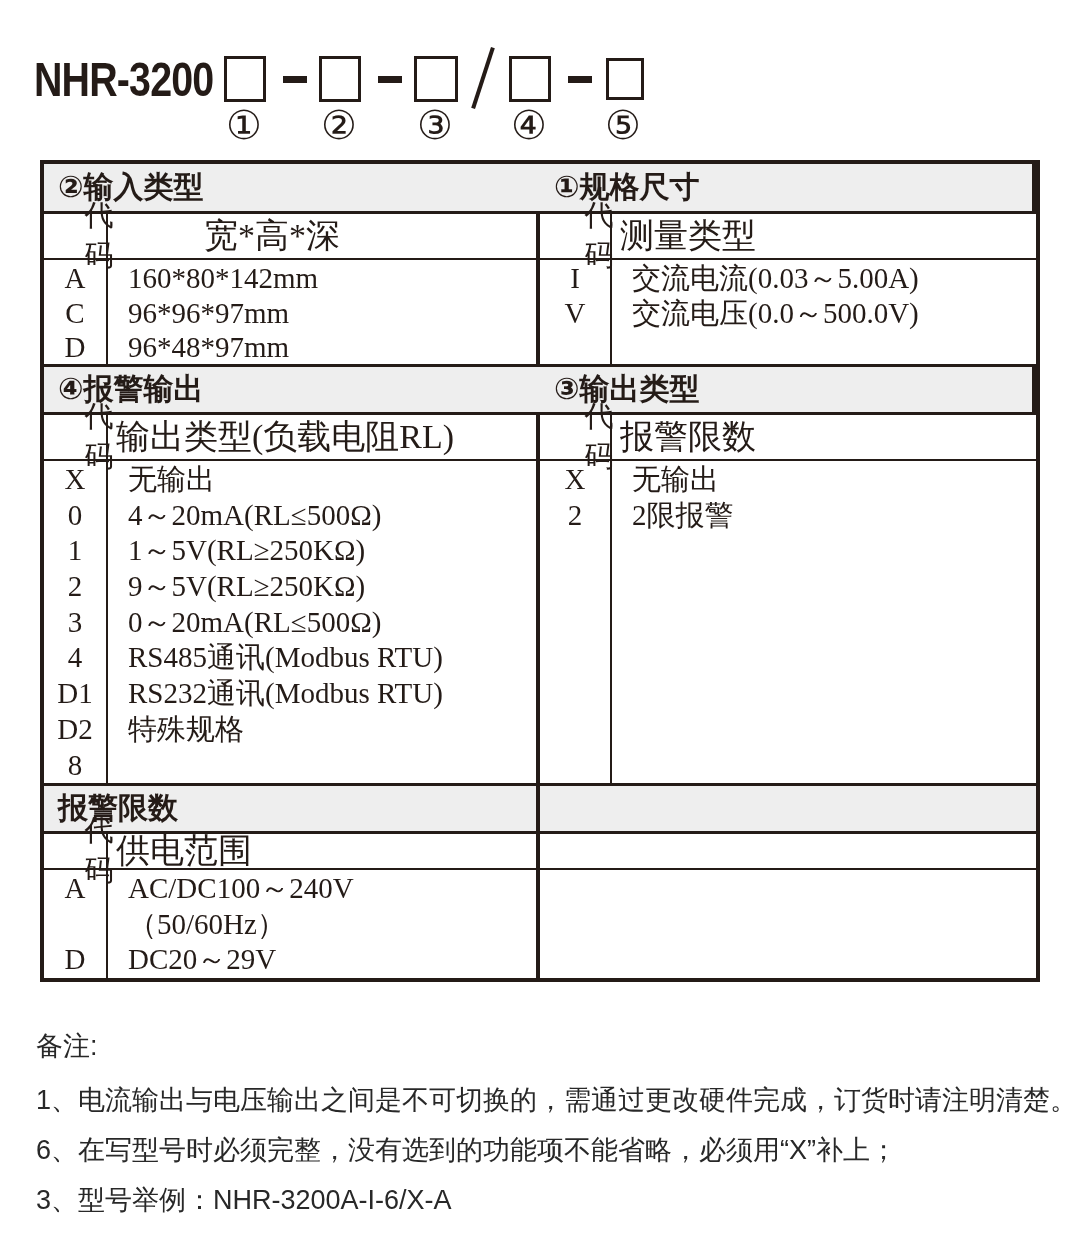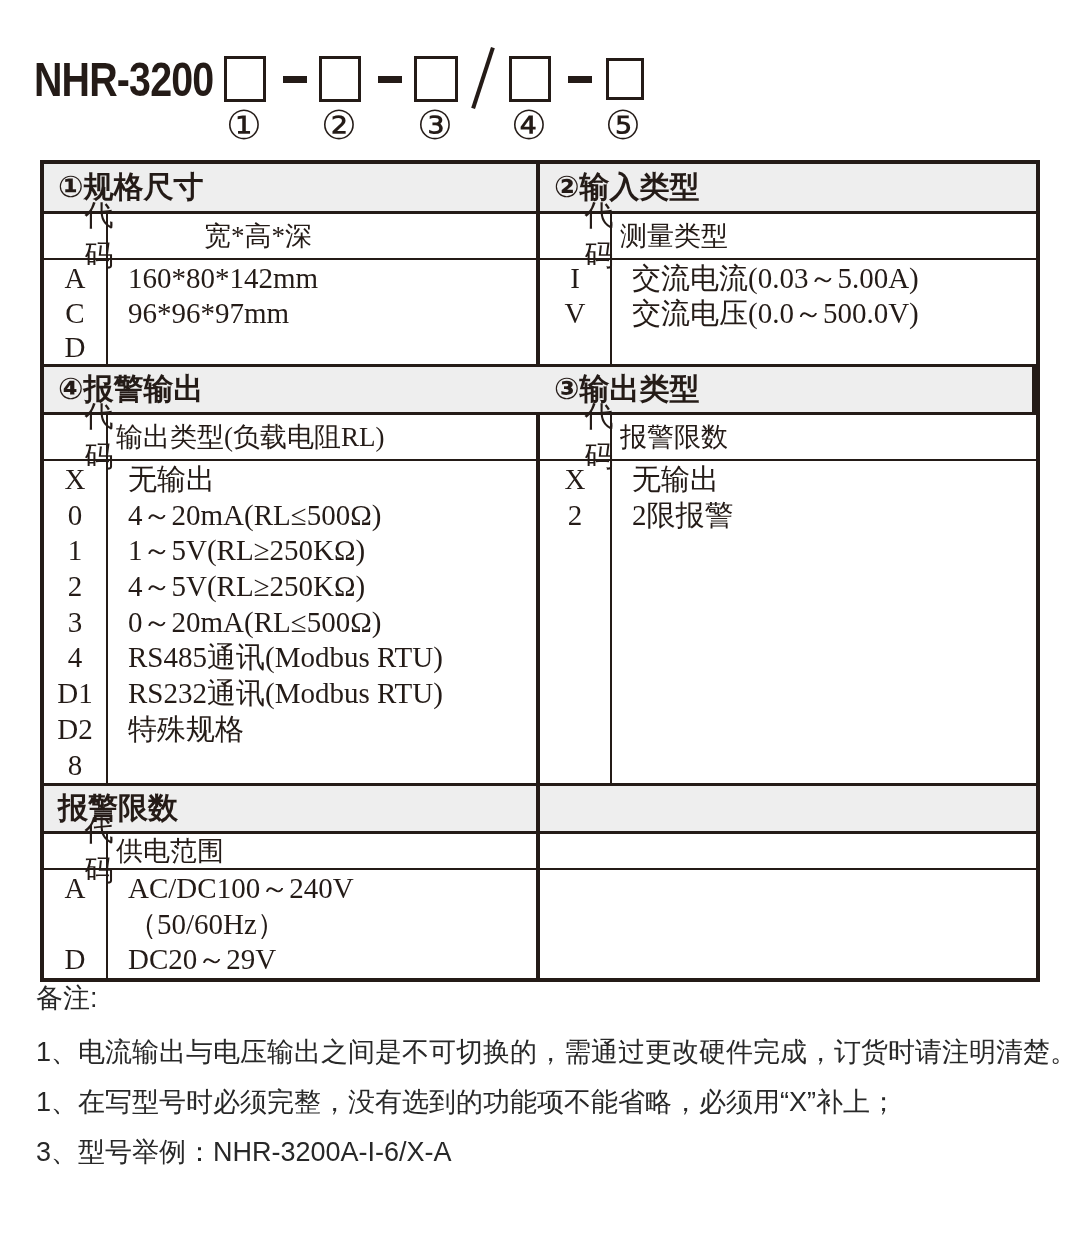--- a/index.html
+++ b/index.html
@@ -50,33 +50,33 @@
   .title{
     background:var(--gray);
     font-family:"Liberation Sans","DejaVu Sans",sans-serif;
     font-weight:700;font-size:30px;
     display:flex;align-items:center;padding-left:14px;
     border-bottom:3px solid var(--ink);
     grid-column:span 2;
   }
   .span2{grid-column:span 2;}
   .hc{font-size:29px;display:flex;align-items:center;justify-content:center;padding-left:48px;}
-  .hd{font-size:27px;display:flex;align-items:center;padding-left:8px;white-space:nowrap;}
+  .hd{font-size:34px;display:flex;align-items:center;padding-left:8px;white-space:nowrap;}
   .hd.indent{padding-left:96px;}
   .bc .ln{text-align:center;}
   .bd .ln{padding-left:20px;white-space:nowrap;}
   .ln{font-size:29px;}
   .r3 .ln{height:34.6px;line-height:34.6px;}
   .r6 .ln{height:35.7px;line-height:35.7px;}
   .r9 .ln{height:35.6px;line-height:35.6px;}
   .body{padding-top:1px;}
 
   
   .notes{
-    position:absolute;left:36px;top:980px;width:1010px;
+    position:absolute;left:36px;top:1028px;width:1010px;
     font-family:"Liberation Sans","DejaVu Sans",sans-serif;
     color:var(--note);font-size:27px;
   }
   .notes .note-label{margin-bottom:21px;font-weight:400;}
   .notes .note-item{margin-bottom:20px;line-height:30px;white-space:nowrap;}
 </style>
 </head>
 <body>
 
 <div class="model-area">
@@ -92,36 +92,37 @@
   <span class="mbox b5"></span>
   <span class="circ c1">①</span>
   <span class="circ c2c">②</span>
   <span class="circ c3">③</span>
   <span class="circ c4">④</span>
   <span class="circ c5">⑤</span>
 </div>
 
 <div class="spec-table">
 
+  <div class="cell title">②输入类型</div>
   <div class="cell title bR4">①规格尺寸</div>
-  <div class="cell title">②输入类型</div>
 
   <div class="cell hc bR2 bB2">代码</div>
   <div class="cell hd indent bR4 bB2">宽*高*深</div>
   <div class="cell hc bR2 bB2">代码</div>
   <div class="cell hd bB2">测量类型</div>
 
   <div class="cell body bc bR2 r3">
     <div class="ln">A</div>
     <div class="ln">C</div>
     <div class="ln">D</div>
   </div>
   <div class="cell body bd bR4 r3">
     <div class="ln">160*80*142mm</div>
     <div class="ln">96*96*97mm</div>
+    <div class="ln">96*48*97mm</div>
   </div>
   <div class="cell body bc bR2 r3">
     <div class="ln">I</div>
     <div class="ln">V</div>
   </div>
   <div class="cell body bd r3">
     <div class="ln">交流电流(0.03～5.00A)</div>
     <div class="ln">交流电压(0.0～500.0V)</div>
   </div>
 
@@ -141,21 +142,21 @@
     <div class="ln">3</div>
     <div class="ln">4</div>
     <div class="ln">D1</div>
     <div class="ln">D2</div>
     <div class="ln">8</div>
   </div>
   <div class="cell body bd bR4 r6">
     <div class="ln">无输出</div>
     <div class="ln">4～20mA(RL≤500Ω)</div>
     <div class="ln">1～5V(RL≥250KΩ)</div>
-    <div class="ln">4～5V(RL≥250KΩ)</div>
+    <div class="ln">9～5V(RL≥250KΩ)</div>
     <div class="ln">0～20mA(RL≤500Ω)</div>
     <div class="ln">RS485通讯(Modbus RTU)</div>
     <div class="ln">RS232通讯(Modbus RTU)</div>
     <div class="ln">特殊规格</div>
   </div>
   <div class="cell body bc bR2 r6">
     <div class="ln">X</div>
     <div class="ln">2</div>
   </div>
   <div class="cell body bd r6">
@@ -180,15 +181,15 @@
     <div class="ln">（50/60Hz）</div>
     <div class="ln">DC20～29V</div>
   </div>
   <div class="cell span2"></div>
 
 </div>
 
 <div class="notes">
   <div class="note-label">备注:</div>
   <div class="note-item">1、电流输出与电压输出之间是不可切换的，需通过更改硬件完成，订货时请注明清楚。</div>
-  <div class="note-item">1、在写型号时必须完整，没有选到的功能项不能省略，必须用“X”补上；</div>
+  <div class="note-item">6、在写型号时必须完整，没有选到的功能项不能省略，必须用“X”补上；</div>
   <div class="note-item">3、型号举例：NHR-3200A-I-6/X-A</div>
 </div>
 
 </body></html>

